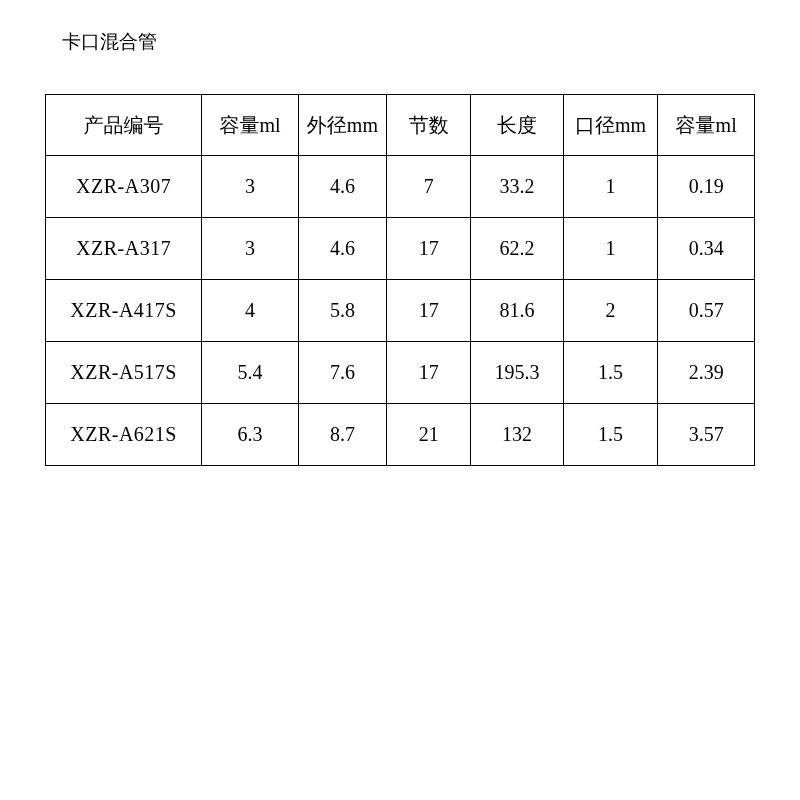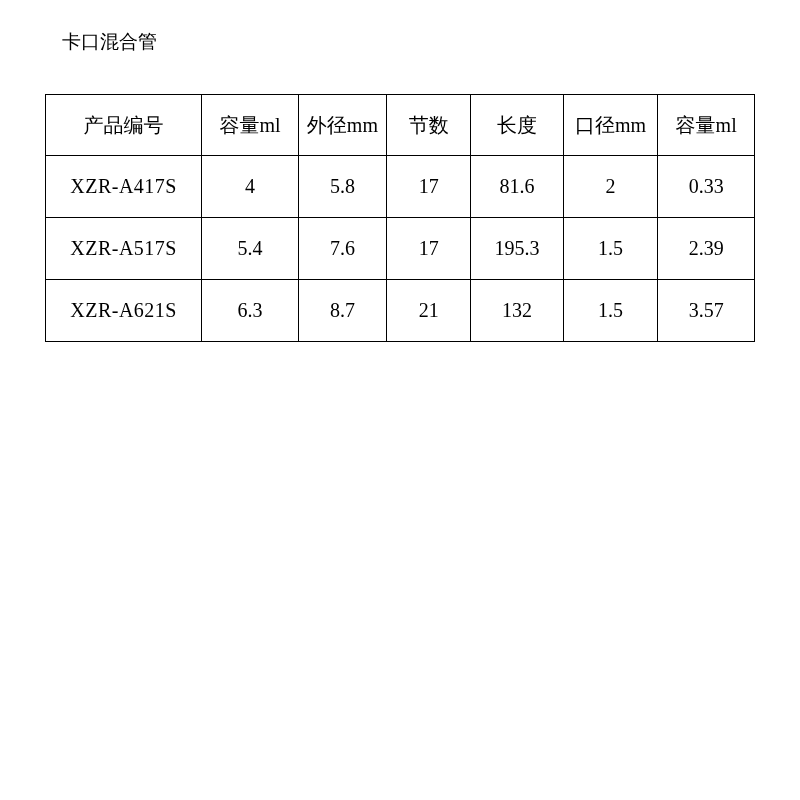--- a/index.html
+++ b/index.html
@@ -90,32 +90,50 @@
       <tr class="header-row">
         <td class="cjk">产品编号</td>
         <td class="cjk">容量ml</td>
         <td class="cjk">外径mm</td>
         <td class="cjk">节数</td>
         <td class="cjk">长度</td>
         <td class="cjk">口径mm</td>
         <td class="cjk">容量ml</td>
       </tr>
 
+      <tr>
+        <td class="cell-mono">XZR-A307</td>
+        <td>3</td>
+        <td>4.6</td>
+        <td>7</td>
+        <td>33.2</td>
+        <td>1</td>
+        <td>0.19</td>
+      </tr>
 
 
 
+      <tr>
+        <td class="cell-mono">XZR-A317</td>
+        <td>3</td>
+        <td>4.6</td>
+        <td>17</td>
+        <td>62.2</td>
+        <td>1</td>
+        <td>0.34</td>
+      </tr>
 
       <tr>
         <td class="cell-mono">XZR-A417S</td>
         <td>4</td>
         <td>5.8</td>
         <td>17</td>
         <td>81.6</td>
         <td>2</td>
-        <td>0.33</td>
+        <td>0.57</td>
       </tr>
 
       <tr>
         <td class="cell-mono">XZR-A517S</td>
         <td>5.4</td>
         <td>7.6</td>
         <td>17</td>
         <td>195.3</td>
         <td>1.5</td>
         <td>2.39</td>

